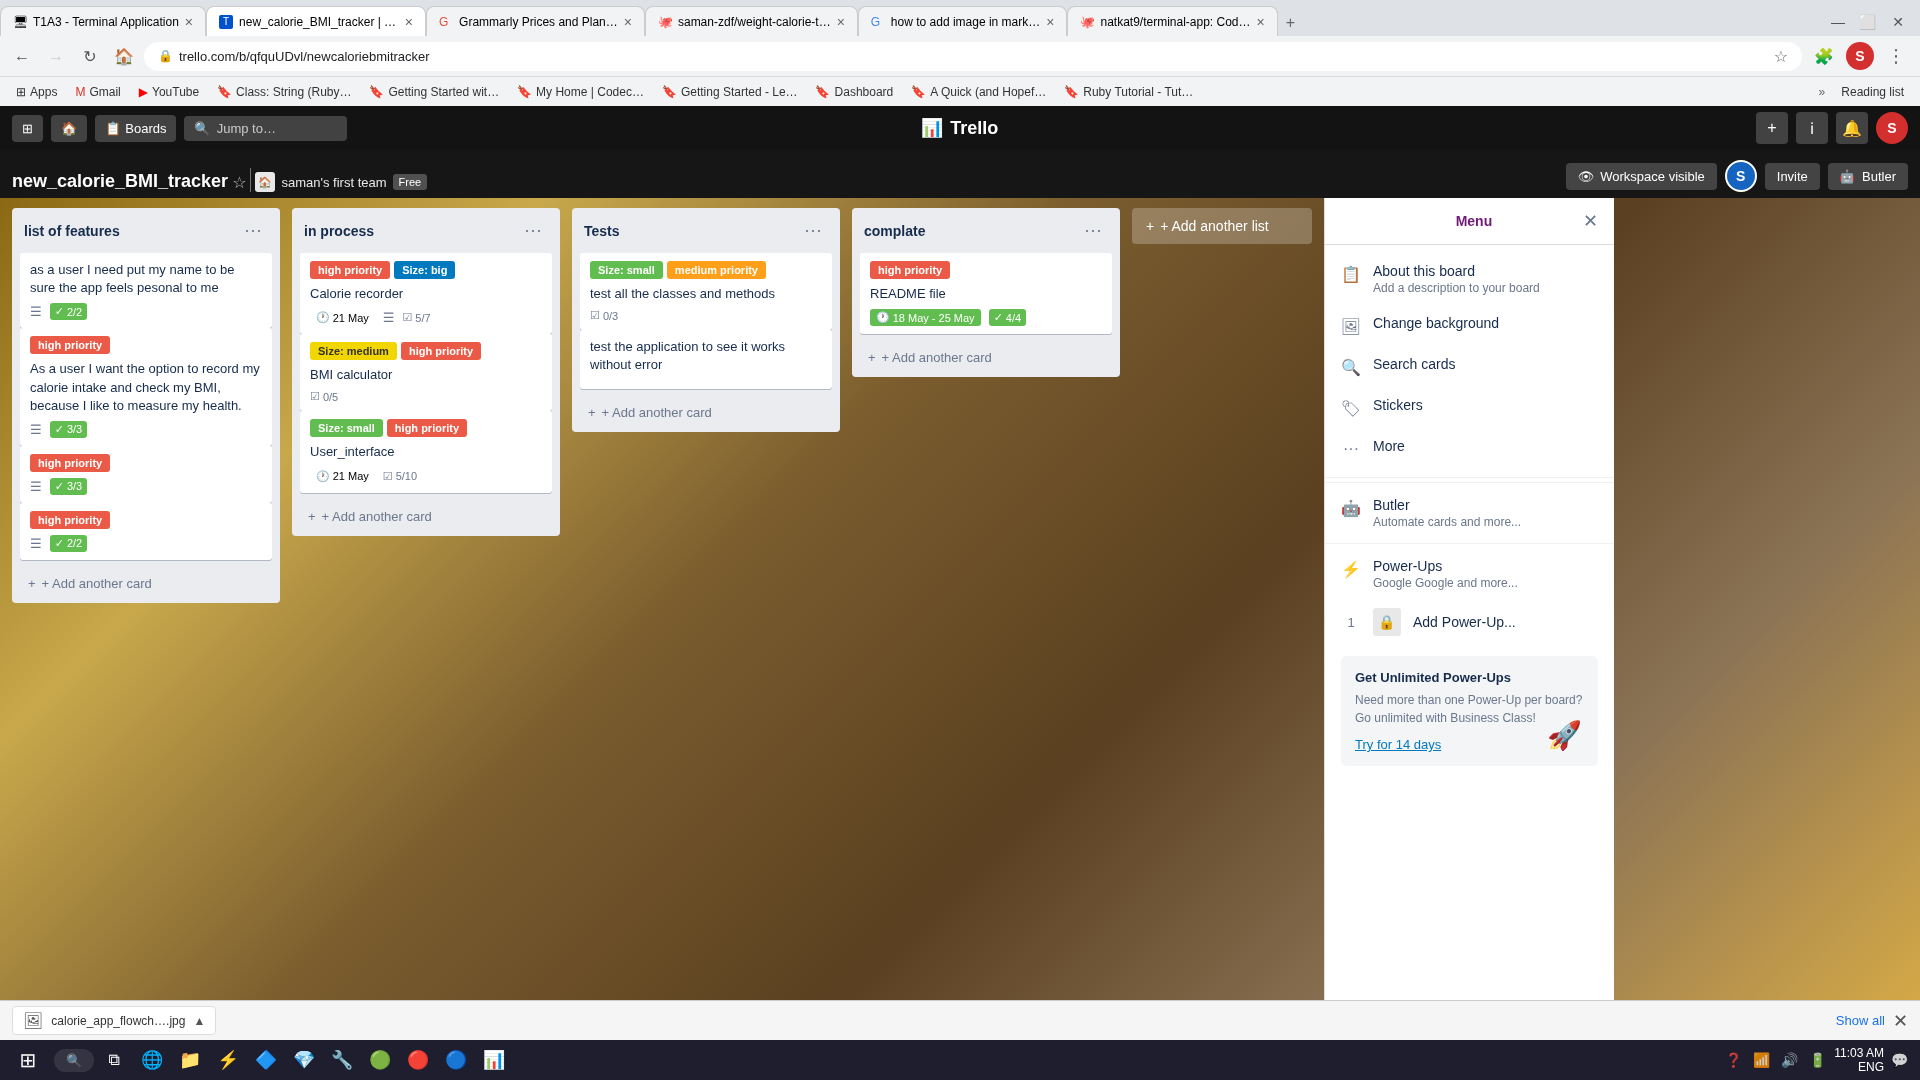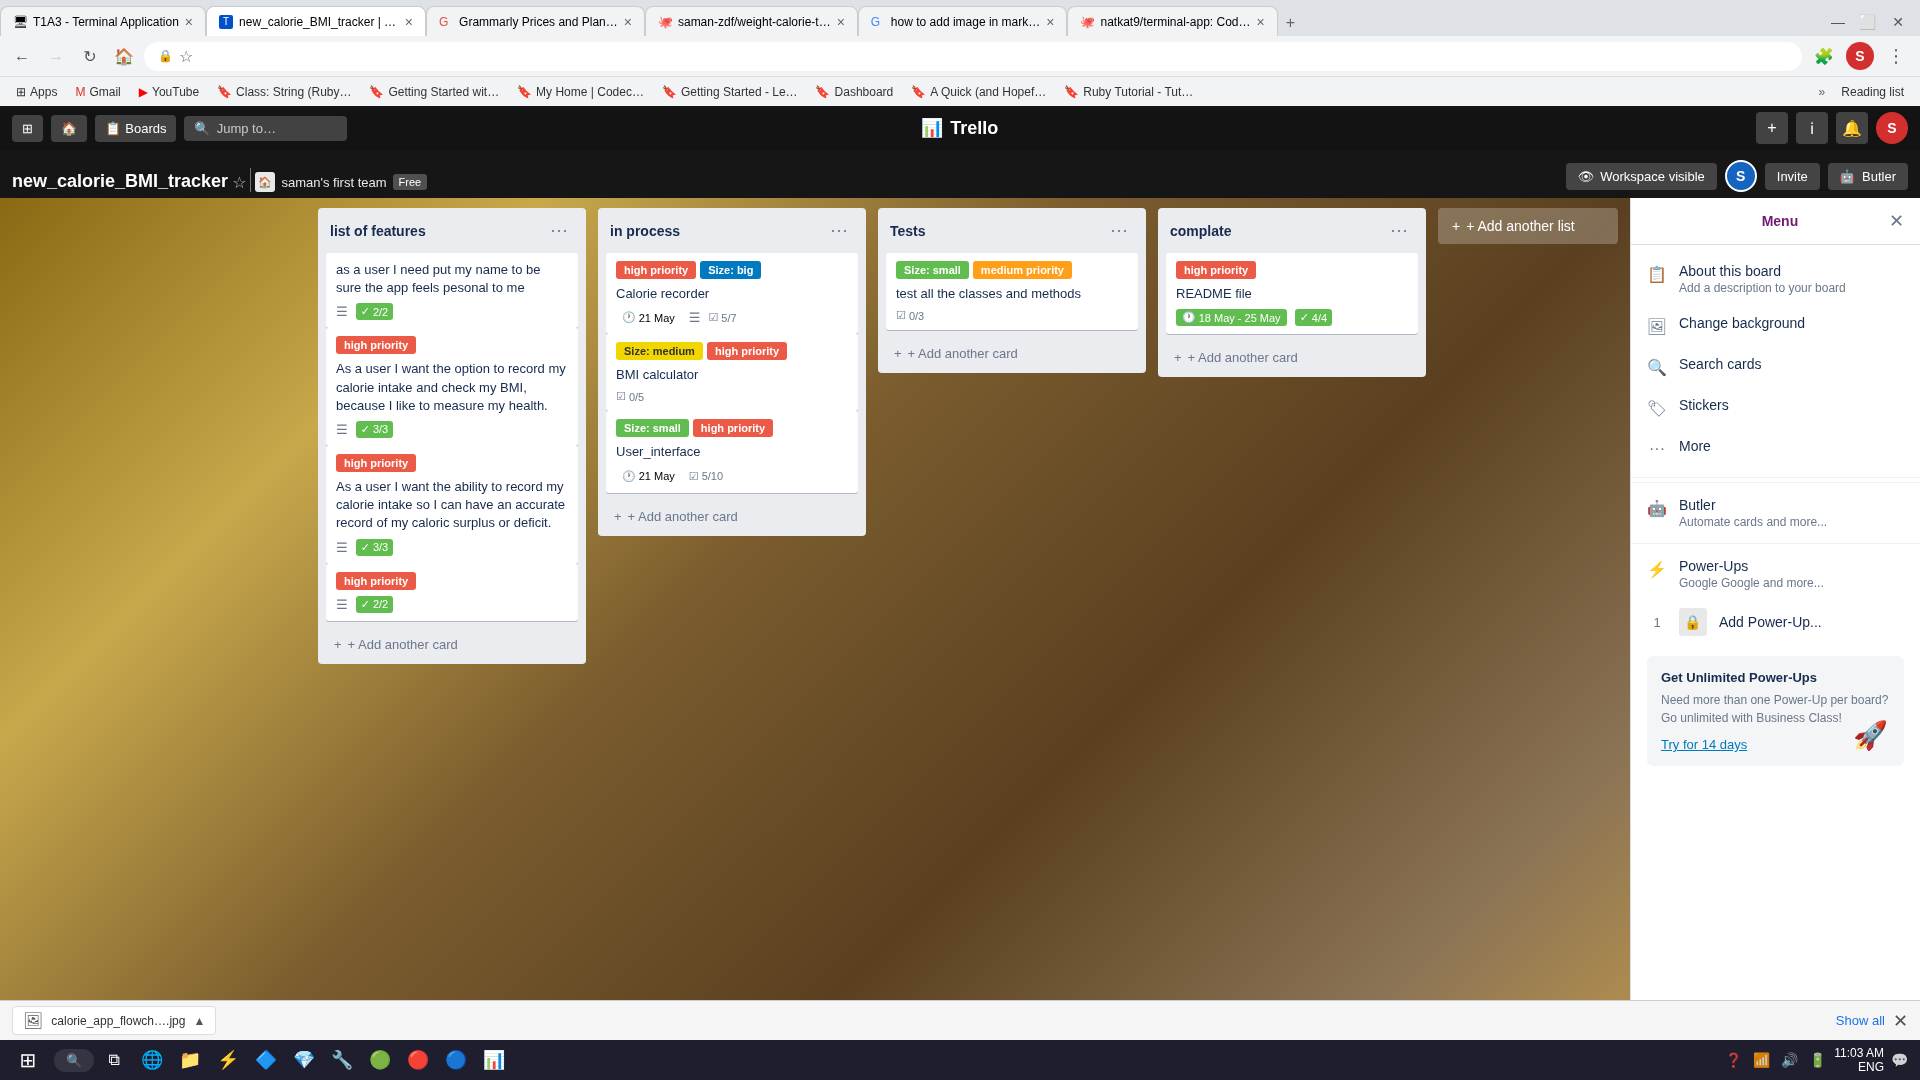--- a/index.html
+++ b/index.html
@@ -57,21 +57,21 @@
     .team-icon { background: rgba(255,255,255,0.9); width: 20px; height: 20px; border-radius: 3px; display: flex; align-items: center; justify-content: center; font-size: 11px; color: #333; }
     .team-name { color: rgba(255,255,255,0.9); font-size: 13px; }
     .free-badge { background: rgba(255,255,255,0.25); border-radius: 3px; padding: 2px 6px; color: white; font-size: 11px; }
     .subheader-right { margin-left: auto; display: flex; align-items: center; gap: 8px; }
     .workspace-btn { background: rgba(255,255,255,0.2); border: none; border-radius: 4px; color: white; padding: 6px 12px; cursor: pointer; font-size: 13px; display: flex; align-items: center; gap: 6px; }
     .member-avatar { width: 32px; height: 32px; border-radius: 50%; background: #1565c0; color: white; font-weight: bold; font-size: 14px; display: flex; align-items: center; justify-content: center; cursor: pointer; border: 2px solid white; }
     .invite-btn { background: rgba(255,255,255,0.2); border: none; border-radius: 4px; color: white; padding: 6px 12px; cursor: pointer; font-size: 13px; }
     .butler-btn { background: rgba(255,255,255,0.2); border: none; border-radius: 4px; color: white; padding: 6px 12px; cursor: pointer; font-size: 13px; display: flex; align-items: center; gap: 6px; }
 
     
-    .board-content { flex: 1; display: flex; overflow: hidden; position: relative; justify-content: flex-end; }
+    .board-content { flex: 1; display: flex; overflow: hidden; position: relative; }
     .board-background { position: absolute; inset: 0; background: linear-gradient(135deg, #8B6914 0%, #c8a84b 20%, #7a5c2e 40%, #5a4020 60%, #8B7355 80%, #d4a847 100%); background-size: cover; }
     .board-scroll { position: relative; z-index: 1; display: flex; padding: 10px 12px; gap: 12px; overflow-x: auto; overflow-y: hidden; height: 100%; align-items: flex-start; }
 
     
     .list { background: #ebecf0; border-radius: 4px; min-width: 268px; max-width: 268px; display: flex; flex-direction: column; max-height: calc(100% - 20px); }
     .list-header { padding: 10px 12px 6px; display: flex; justify-content: space-between; align-items: center; }
     .list-title { font-weight: 600; font-size: 14px; color: #172b4d; flex: 1; }
     .list-menu-btn { background: none; border: none; cursor: pointer; color: #6b778c; font-size: 18px; padding: 2px 6px; border-radius: 3px; }
     .list-cards { overflow-y: auto; padding: 4px 8px; flex: 1; }
     .list-footer { padding: 6px 8px; }
@@ -193,20 +193,21 @@
     </div>
   </div>
 
   <div class="address-bar-row">
     <button class="nav-btn">←</button>
     <button class="nav-btn" style="color:#ccc;">→</button>
     <button class="nav-btn">↻</button>
     <button class="nav-btn">🏠</button>
     <div class="address-box">
       <span class="address-icon">🔒</span>
+      <span class="address-text">trello.com/b/qfquUDvl/newcaloriebmitracker</span>
       <div class="address-actions">
         <button class="addr-action-btn">☆</button>
       </div>
     </div>
     <div class="browser-actions">
       <button class="browser-action-btn">🧩</button>
       <button class="browser-action-btn">
         <div class="profile-circle">S</div>
       </button>
       <button class="browser-action-btn" style="font-size:18px;">⋮</button>
@@ -352,21 +353,20 @@
                 <span>✓</span>
                 <span>3/3</span>
               </span>
             </div>
           </div>
 
           <div class="card">
             <div class="card-labels">
               <span class="label label-red">high priority</span>
             </div>
-            <p class="card-title">As a user I want the ability to record my calorie intake so I can have an accurate record of my caloric surplus or deficit.</p>
             <div class="card-badges">
               <span style="color:#6b778c;font-size:13px;">☰</span>
               <span class="badge badge-green">
                 <span>✓</span>
                 <span>3/3</span>
               </span>
             </div>
           </div>
 
           <div class="card">
@@ -470,20 +470,23 @@
             </div>
             <p class="card-title">test all the classes and methods</p>
             <div class="card-badges">
               <span class="badge">
                 <span>☑</span>
                 <span>0/3</span>
               </span>
             </div>
           </div>
 
+          <div class="card">
+            <p class="card-title">test the application to see it works without error</p>
+          </div>
         </div>
         <div class="list-footer">
           <button class="add-card-btn">
             <span>+</span>
             <span>+ Add another card</span>
           </button>
         </div>
       </div>
 
       <div class="list">

